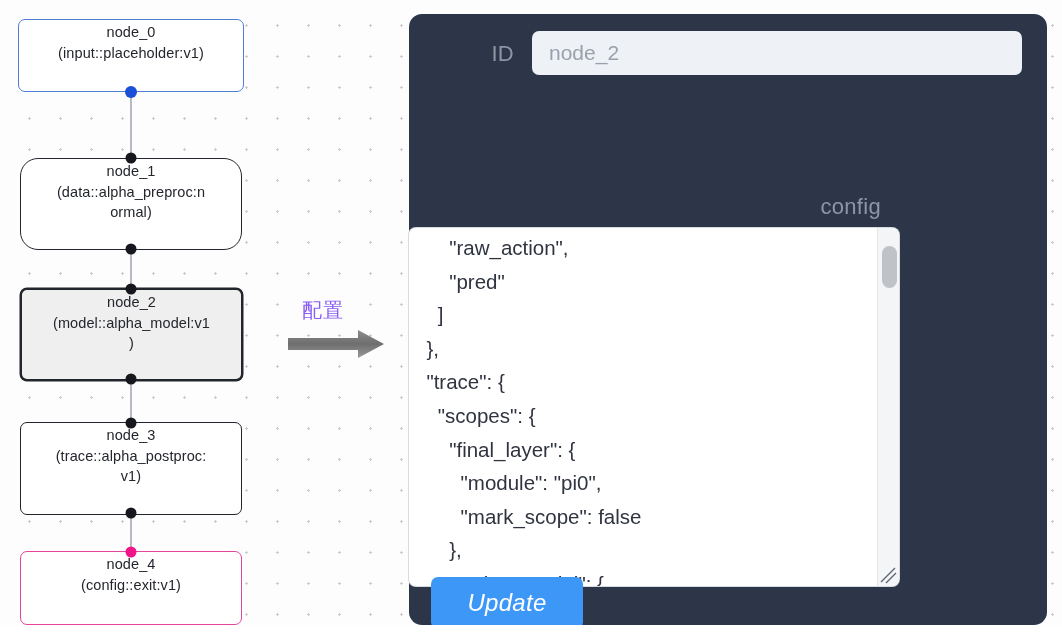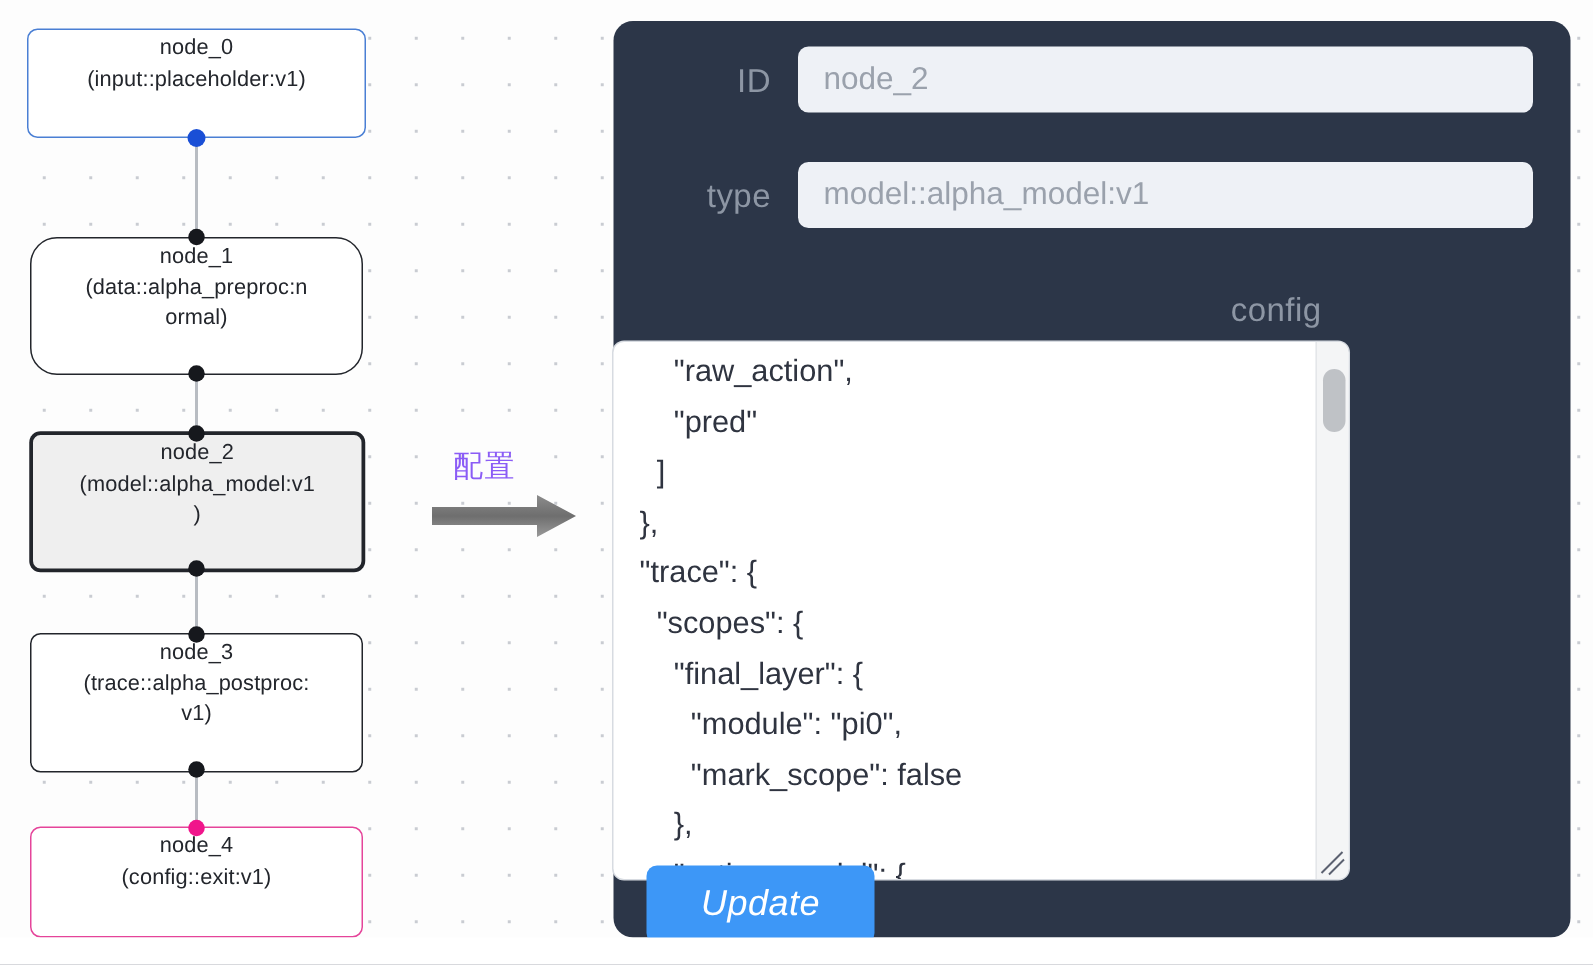--- a/index.html
+++ b/index.html
@@ -277,24 +277,20 @@
   </svg>
 </div>
 
 <div id="panel">
 
   <div class="field-row" id="row-id">
     <div class="field-label">ID</div>
     <input id="input-id" class="field-input" type="text" value="node_2" placeholder="node id" style="">
   </div>
 
-  <div class="field-row" id="row-type">
-    <div class="field-label">type</div>
-    <input id="input-type" class="field-input" type="text" value="model::alpha_model:v1" placeholder="node type" style="">
-  </div>
 
   <div class="field-row" id="row-config">
     <div class="field-label">config</div>
     <div id="config-wrap">
       <textarea id="config-text" spellcheck="false" placeholder="json config" style="">      "raw_action",
       "pred"
     ]
   },
   "trace": {
     "scopes": {

